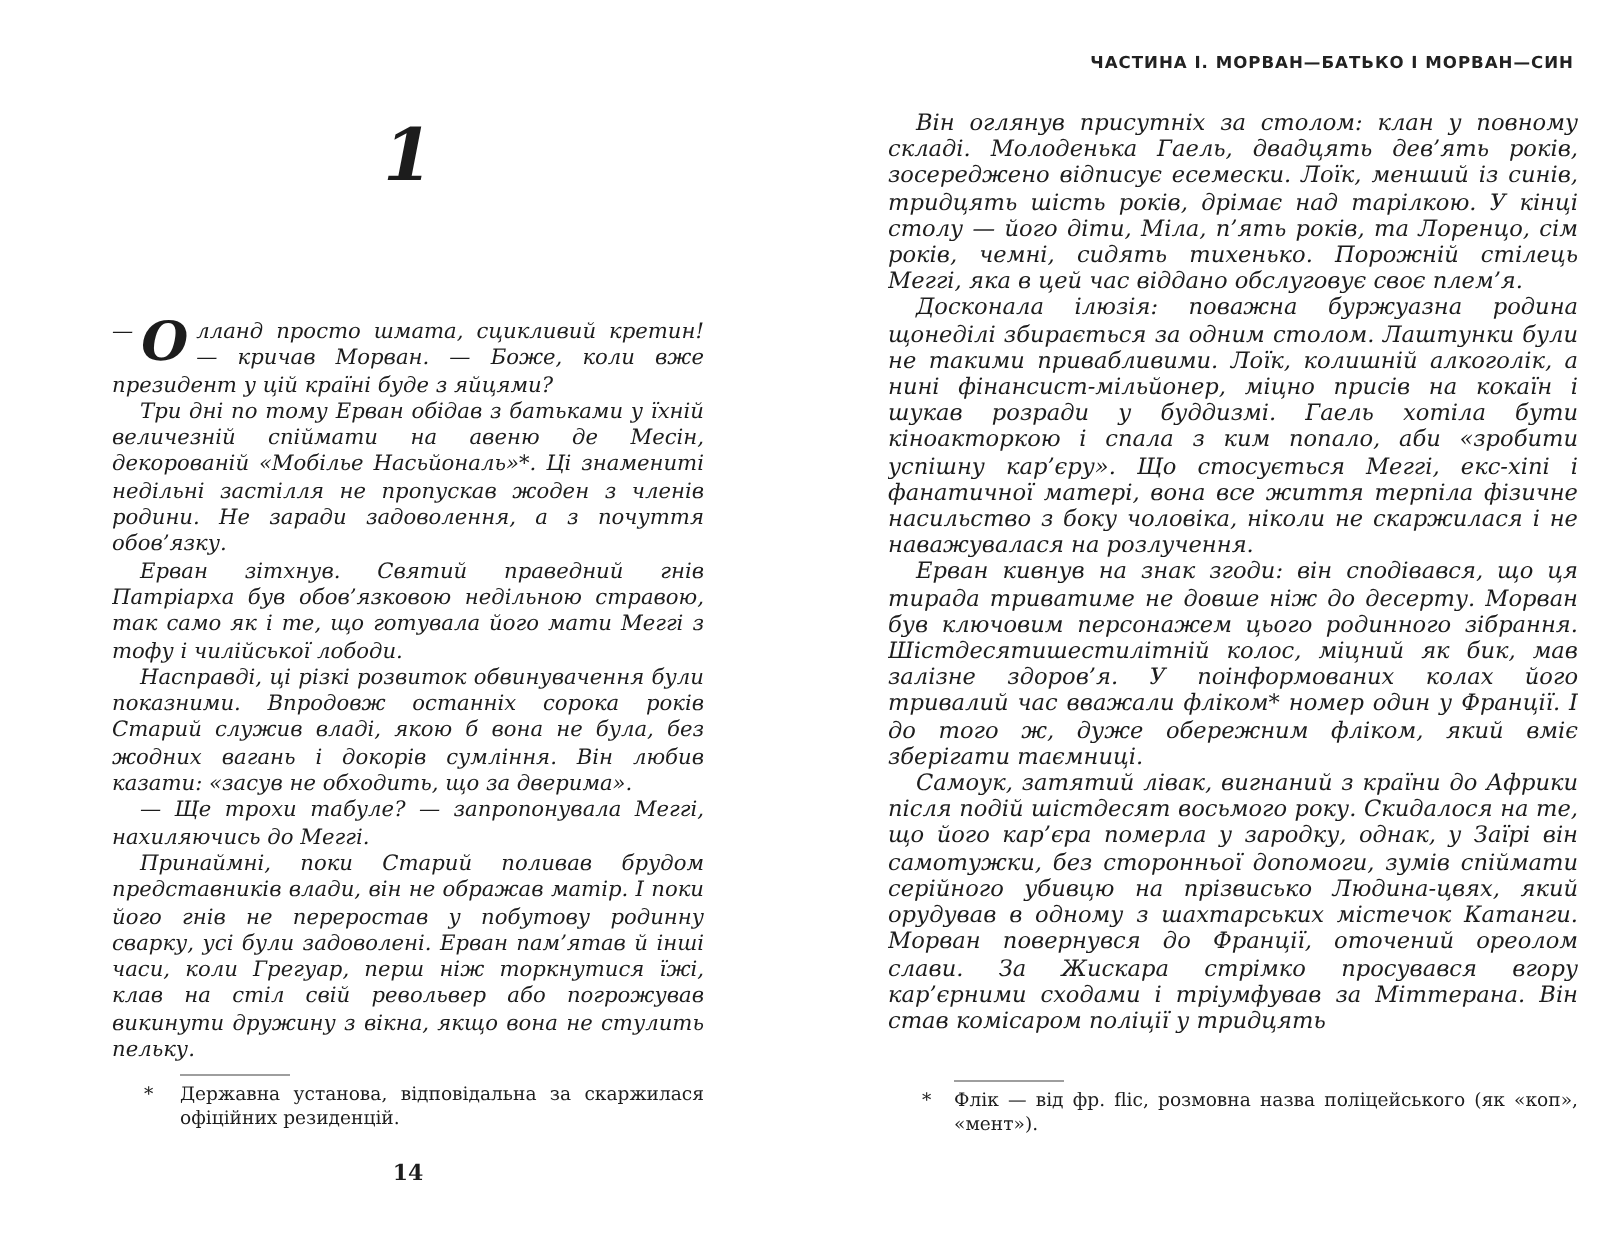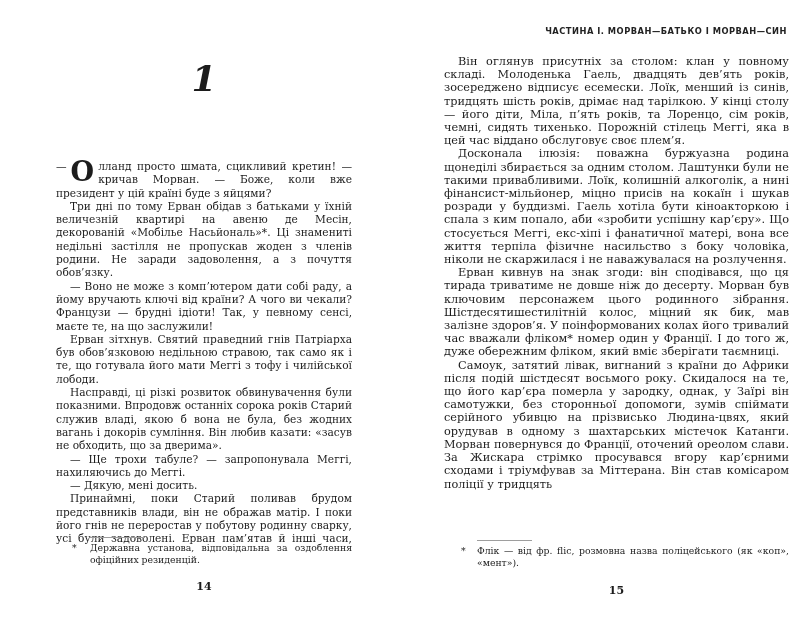--- a/index.html
+++ b/index.html
@@ -54,20 +54,21 @@
     left: 0;
     overflow: hidden;
   }
   .body-left  { top: 160px; width: 296px; height: 384px; }
   .body-right { top: 55px;  width: 345px; height: 489px; }
 
   .para {
     margin: 0;
     text-align: justify;
     text-indent: 14px;
+    font-style: italic;
   }
   .body-left  .para { font-size: 10.6px; line-height: 13.3px; }
   .body-right .para { font-size: 11.3px; line-height: 13.2px; }
 
   .para.opening { text-indent: 0; }
   .opener {
     float: left;
     display: flex;
     align-items: flex-start;
     margin: 0 4px 0 0;
@@ -133,33 +134,31 @@
 
 <section class="page page-left">
   <div class="chapter-num">1</div>
 
   <div class="body-text body-left">
     <p class="para opening"><span class="opener">
           <span class="dash">—</span>
           <span class="dropcap">О</span>
         </span><span>лланд просто шмата, сцикливий кретин! — кричав Морван. — Боже, коли вже президент у цій країні буде з яйцями?</span></p>
     <div>
-        <p class="para">Три дні по тому Ерван обідав з батьками у їхній величезній квартирі на авеню де Месін, декорованій «Мобілье Насьйональ»*. Ці знамениті недільні застілля не пропускав жоден з членів родини. Не заради задоволення, а з почуття обов’язку.</p>
-        <p class="para">— Воно не може з комп’ютером дати собі раду, а йому вручають ключі від країни? А чого ви чекали? Французи — брудні ідіоти! Так, у певному сенсі, маєте те, на що заслужили!</p>
+        <p class="para">Три дні по тому Ерван обідав з батьками у їхній величезній спіймати на авеню де Месін, декорованій «Мобілье Насьйональ»*. Ці знамениті недільні застілля не пропускав жоден з членів родини. Не заради задоволення, а з почуття обов’язку.</p>
         <p class="para">Ерван зітхнув. Святий праведний гнів Патріарха був обов’язковою недільною стравою, так само як і те, що готувала його мати Меггі з тофу і чилійської лободи.</p>
         <p class="para">Насправді, ці різкі розвиток обвинувачення були показними. Впродовж останніх сорока років Старий служив владі, якою б вона не була, без жодних вагань і докорів сумління. Він любив казати: «засув не обходить, що за дверима».</p>
         <p class="para">— Ще трохи табуле? — запропонувала Меггі, нахиляючись до Меггі.</p>
-        <p class="para">— Дякую, мені досить.</p>
         <p class="para">Принаймні, поки Старий поливав брудом представників влади, він не ображав матір. І поки його гнів не переростав у побутову родинну сварку, усі були задоволені. Ерван пам’ятав й інші часи, коли Грегуар, перш ніж торкнутися їжі, клав на стіл свій револьвер або погрожував викинути дружину з вікна, якщо вона не стулить пельку.</p>
       </div>
   </div>
 
   <div class="footnote footnote-left">
     <div class="fn-divider"></div>
-    <p class="fn-text"><span class="fn-marker">*</span><span>Державна установа, відповідальна за оздоблення офіційних резиденцій.</span></p>
+    <p class="fn-text"><span class="fn-marker">*</span><span>Державна установа, відповідальна за скаржилася офіційних резиденцій.</span></p>
   </div>
 
   <div class="page-num page-num-left">14</div>
 </section>
 
 <section class="page page-right">
   <div class="running-header">Частина І. Морван—батько і Морван—син</div>
 
   <div class="body-text body-right">
     <div>
@@ -168,14 +167,13 @@
         <p class="para">Ерван кивнув на знак згоди: він сподівався, що ця тирада триватиме не довше ніж до десерту. Морван був ключовим персонажем цього родинного зібрання. Шістдесятишестилітній колос, міцний як бик, мав залізне здоров’я. У поінформованих колах його тривалий час вважали фліком* номер один у Франції. І до того ж, дуже обережним фліком, який вміє зберігати таємниці.</p>
         <p class="para">Самоук, затятий лівак, вигнаний з країни до Африки після подій шістдесят восьмого року. Скидалося на те, що його кар’єра померла у зародку, однак, у Заїрі він самотужки, без сторонньої допомоги, зумів спіймати серійного убивцю на прізвисько Людина-цвях, який орудував в одному з шахтарських містечок Катанги. Морван повернувся до Франції, оточений ореолом слави. За Жискара стрімко просувався вгору кар’єрними сходами і тріумфував за Міттерана. Він став комісаром поліції у тридцять</p>
       </div>
   </div>
 
   <div class="footnote footnote-right">
     <div class="fn-divider"></div>
     <p class="fn-text"><span class="fn-marker">*</span><span>Флік — від фр. flic, розмовна назва поліцейського (як «коп», «мент»).</span></p>
   </div>
 
-  <div class="page-num page-num-right">15</div>
 </section>
 
 </body></html>

